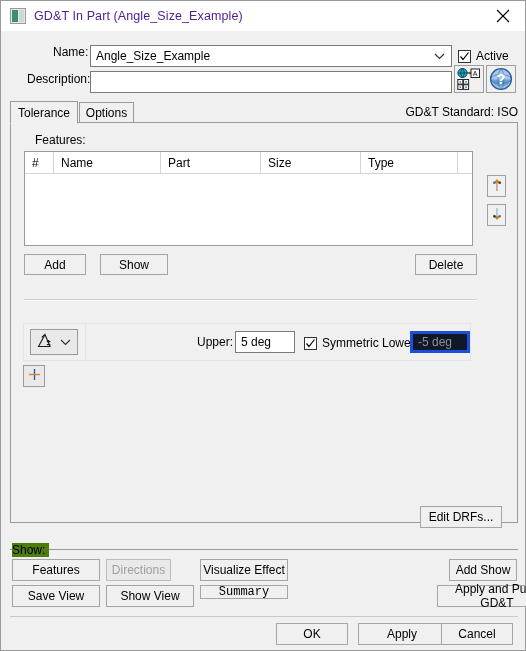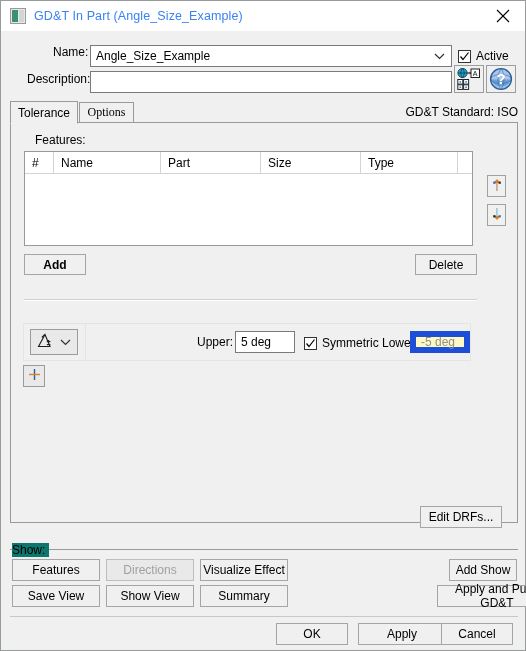--- a/index.html
+++ b/index.html
@@ -40,21 +40,21 @@
     flex: 0 0 auto;
   }
   .title-icon i {
     position: absolute;
     display: block;
   }
   .title-icon i.a { left: 1px; top: 1px; width: 6px; height: 12px; background: #3e8f6e; }
   .title-icon i.b { left: 8px; top: 1px; width: 5px; height: 12px; background: #cfd8d4; }
   .title-text {
     font-size: 12.5px;
-    color: #3b82f6;
+    color: #4c1d95;
     letter-spacing: 0.1px;
   }
   .title-close {
     position: absolute;
     right: 0px; top: 0px;
     width: 44px; height: 30px;
     display: flex; align-items: center; justify-content: center;
     cursor: default;
   }
   .title-close svg { display:block; }
@@ -90,22 +90,22 @@
     box-sizing: border-box;
     border: 1px solid #7a7a7a;
     background: #fff;
     height: 22px;
     display: flex;
     align-items: center;
     padding-left: 5px;
     font-size: 12px;
   }
   .txtbox.disabled {
-    background: #fef9c3;
-    border: 6px solid #1d4ed8;
+    background: #0f172a;
+    border: 3px solid #1d4ed8;
     color: #8f8f8f;
     text-align: right;
   }
 
   
   .cbwrap { display: flex; align-items: center; }
   .cbox {
     width: 13px; height: 13px;
     border: 1px solid #333;
     background: #fff;
@@ -268,21 +268,21 @@
     border: 1px solid #9b9b9b;
     background: #e9e9e9;
     display: flex; align-items: center; justify-content: center;
   }
 
   
   .showgroup-label {
     position: absolute;
     left: 11px; top: 542px;
     font-size: 12px;
-    background: #0f766e;
+    background: #4d7c0f;
     padding-right: 4px;
     z-index: 2;
   }
   .showgroup-line-top {
     position: absolute;
     left: 9px; top: 548px; width: 508px;
     border-top: 1px solid #9a9a9a;
     z-index: 1;
   }
   .showgroup-line-bot {
@@ -361,21 +361,21 @@
       <ellipse cx="12" cy="12" rx="10.4" ry="4.4" fill="none" stroke="#2a5f9e" stroke-width="0.8" opacity="0.65"></ellipse>
       <text x="12" y="17.2" font-size="15" font-weight="bold" text-anchor="middle" fill="#ffffff" font-family="'Liberation Sans',sans-serif">?</text>
     </svg>
   </div>
 
   <div class="tabstrip">
     <div class="tabline"></div>
     <div class="tab active" style="left:0px; width:68px;">
       <span>Tolerance</span>
     </div>
-    <div class="tab inactive" style="left:69px; width:55px;font-family:Liberation Serif, serif;">
+    <div class="tab inactive" style="left:69px; width:55px;">
       <span>Options</span>
     </div>
     <span class="std-label">GD&amp;T Standard: ISO</span>
   </div>
 
   <div class="panel">
 
     <span class="features-label">Features:</span>
 
     <div class="grid">
@@ -404,21 +404,22 @@
       <span>
         <svg width="12" height="14" viewBox="0 0 12 14">
           <rect x="5.1" y="1" width="1.6" height="10" fill="#9fc6d8"></rect>
           <path d="M6 13 L9.6 9 H2.4 Z" fill="#e08020"></path>
           <rect x="2.2" y="8.2" width="2.4" height="2.2" fill="#2b2b2b"></rect>
           <rect x="7.6" y="8.2" width="2.2" height="2.2" fill="#3b6fae"></rect>
         </svg>
       </span>
     </div>
 
-    <button class="btn" style="position:absolute; left:13px; top:131px; width:62px; height:21px;font-weight:bold;">Add</button>
+    <button class="btn" style="position:absolute; left:13px; top:131px; width:62px; height:21px;">Add</button>
+    <button class="btn" style="position:absolute; left:89px; top:131px; width:68px; height:21px;">Show</button>
     <button class="btn" style="position:absolute; left:404px; top:131px; width:62px; height:21px;">Delete</button>
 
     <div class="hr" style="left:13px; top:176px; width:453px;"></div>
   </div>
 
   <div class="tolrow">
     <div class="symbtn">
       <span style="margin-left:5px;">
         <svg width="17" height="18" viewBox="0 0 17 18">
           <path d="M2.5 14.5 L9 2.5 L14 14.5 Z" fill="none" stroke="#1a1a1a" stroke-width="1.1"></path>
@@ -459,27 +460,27 @@
       </svg>
     </span>
   </div>
 
   <button class="btn" style="position:absolute; left:419px; top:505px; width:82px; height:22px;">Edit DRFs...</button>
 
   <div class="showgroup-line-top"></div>
   <span class="showgroup-label">Show:</span>
 
   <button class="btn" style="position:absolute; left:11px;  top:558px; width:88px; height:22px;">Features</button>
-  <button class="btn disabled" style="position:absolute; left:105px; top:558px; width:88px; height:22px;">Directions</button>
+  <button class="btn disabled" style="position:absolute; left:105px; top:558px; width:65px; height:22px;">Directions</button>
   <button class="btn" style="position:absolute; left:199px; top:558px; width:88px; height:22px;">Visualize Effect</button>
   <button class="btn" style="position:absolute; left:448px; top:558px; width:68px; height:22px;">Add Show</button>
 
   <button class="btn" style="position:absolute; left:105px; top:584px; width:88px; height:22px;">Show View</button>
   <button class="btn" style="position:absolute; left:11px;  top:584px; width:88px; height:22px;">Save View</button>
-  <button class="btn" style="position:absolute; left:199px; top:584px; width:88px; height:22px;">Summary</button>
+  <button class="btn" style="position:absolute; left:199px; top:584px; width:88px; height:14px;font-family:Liberation Mono, monospace;">Summary</button>
   <button class="btn" style="position:absolute; left:396px; top:584px; width:120px; height:22px;margin-left:40px;">Apply and Push GD&amp;T</button>
 
   <div class="showgroup-line-bot"></div>
 
   <button class="btn" style="position:absolute; left:275px; top:622px; width:72px; height:22px;">OK</button>
   <button class="btn" style="position:absolute; left:357px; top:622px; width:88px; height:22px;">Apply</button>
   <button class="btn" style="position:absolute; left:440px; top:622px; width:72px; height:22px;">Cancel</button>
 
 </div>
 

